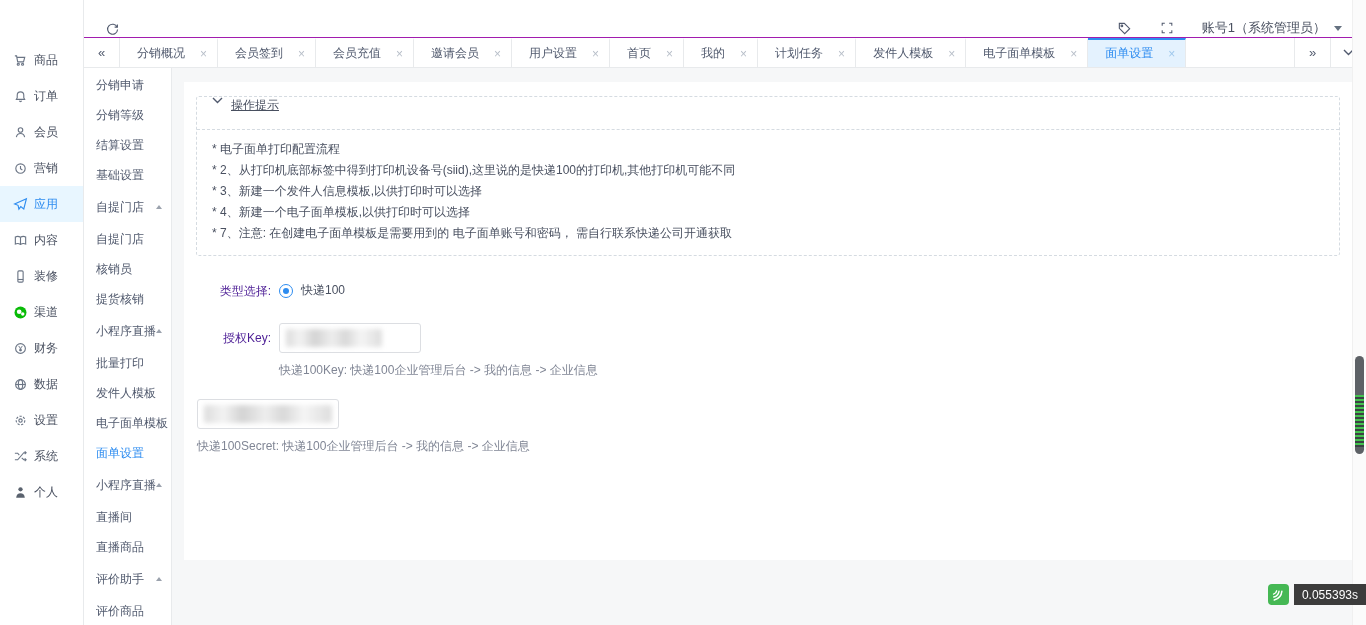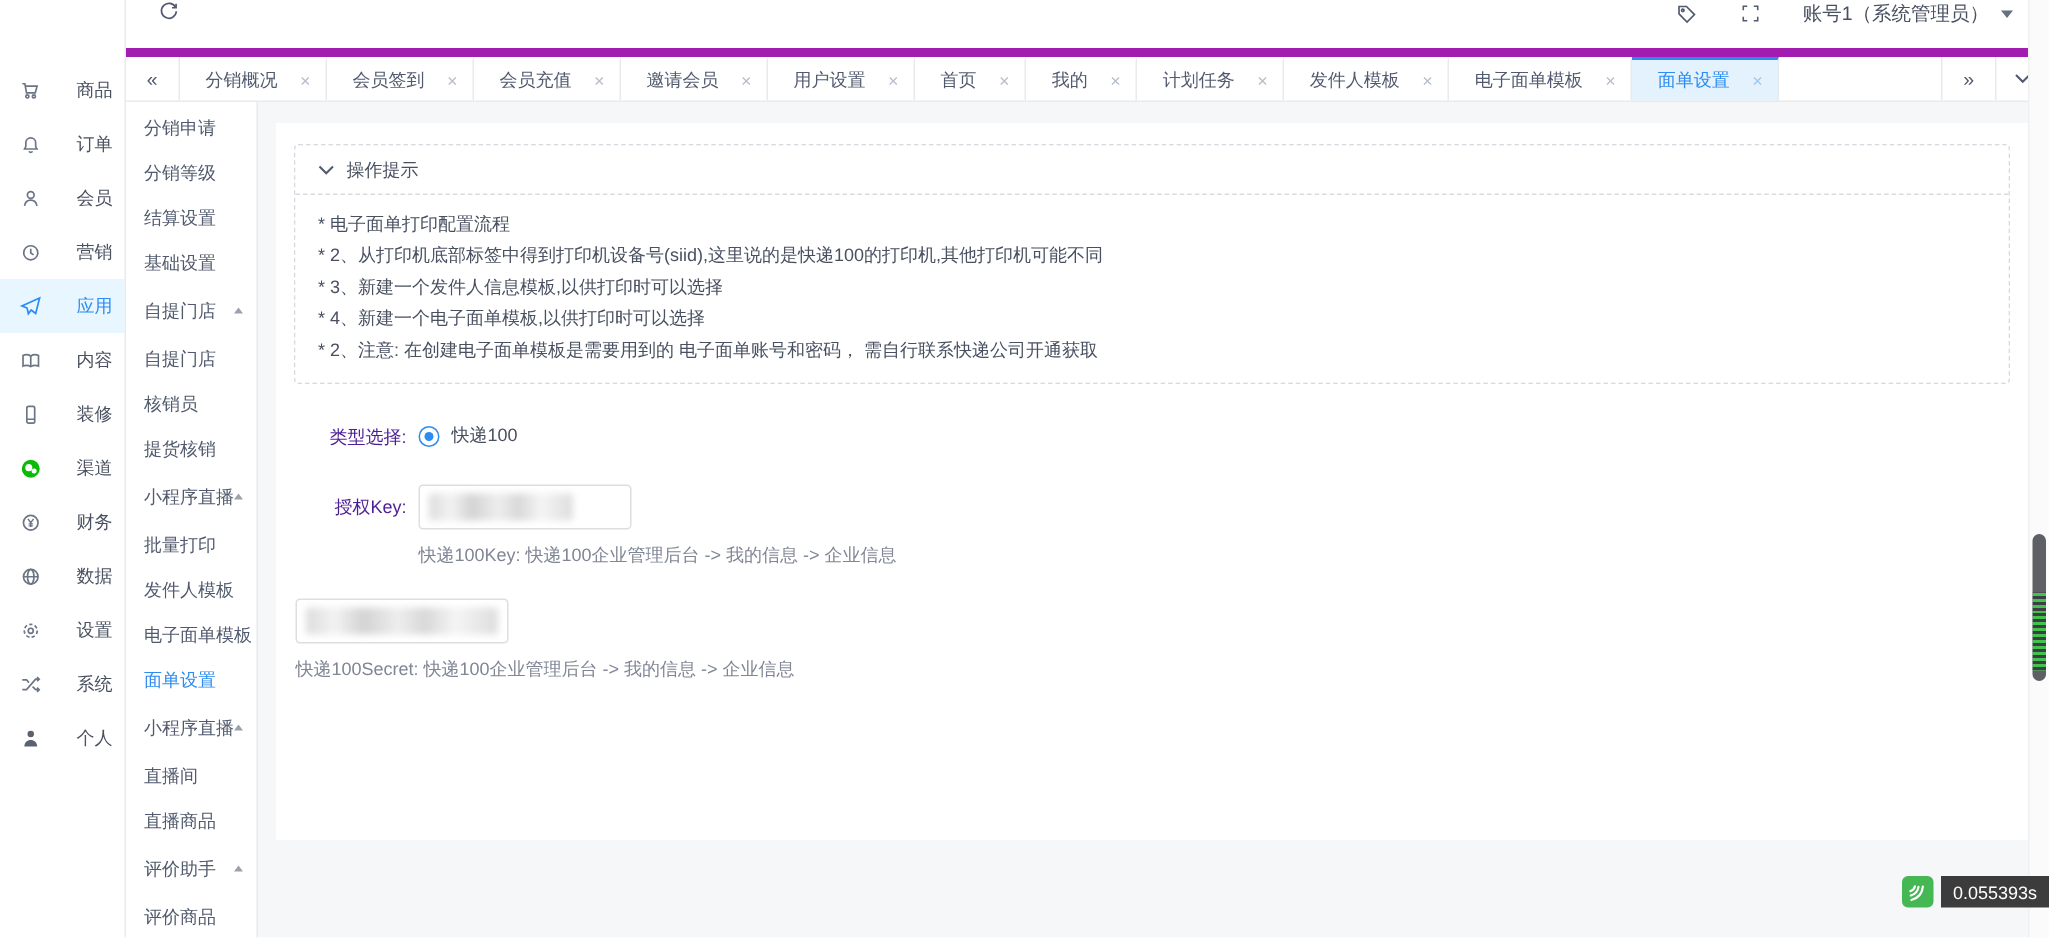--- a/index.html
+++ b/index.html
@@ -5,30 +5,30 @@
   * { margin:0; padding:0; box-sizing:border-box; }
   html,body { width:1366px; height:625px; overflow:hidden; }
   body {
     font-family:"Liberation Sans","DejaVu Sans",sans-serif;
     font-size:12px; color:#495060; background:#fff; position:relative;
   }
   .app { display:flex; height:100%; }
 
   
   .rail { width:84px; flex-shrink:0; background:#fff; border-right:1px solid #e8eaec; padding-top:42px; z-index:3; }
-  .rail-item { height:36px; display:flex; align-items:center; gap:23px; padding-left:13px; color:#495060; cursor:pointer; }
+  .rail-item { height:36px; display:flex; align-items:center; gap:6px; padding-left:13px; color:#495060; cursor:pointer; }
   .rail-item svg { width:15px; height:15px; stroke:#6b7585; fill:none; stroke-width:1.2; flex-shrink:0; }
   .rail-item.active { background:#e8f6ff; color:var(--accent,#2d8cf0); }
   .rail-item.active svg { stroke:var(--accent,#2d8cf0); }
   .rail-item svg.filled { stroke:none; fill:#6b7585; }
   .rail-item svg.nostroke { stroke:none; }
 
   
   .rightcol { flex:1; display:flex; flex-direction:column; min-width:0; }
-  .topbar { height:38px; flex-shrink:0; background:#fff; border-bottom:6px solid #a21caf; display:flex; align-items:flex-start; padding:0 24px 0 21px; }
+  .topbar { height:38px; flex-shrink:0; background:#fff; border-bottom:1px solid #a21caf; display:flex; align-items:flex-end; padding:0 24px 0 21px; }
   .topbar svg { stroke:#515a6e; fill:none; stroke-width:1.2; }
   .top-right { margin-left:auto; display:flex; align-items:center; gap:28px; }
   .account { display:flex; align-items:center; gap:8px; font-size:13px; color:#495060; cursor:pointer; }
   .caret-down { width:0; height:0; border-left:4px solid transparent; border-right:4px solid transparent; border-top:5px solid #657180; }
   .iconbtn { cursor:pointer; display:flex; align-items:center; }
 
   
   .tabbar { height:30px; flex-shrink:0; background:#fff; border-bottom:1px solid #e8eaec; display:flex; align-items:stretch; }
   .tab-scroll { width:36px; flex-shrink:0; display:flex; align-items:center; justify-content:center; color:#515a6e; font-size:13px; cursor:pointer; }
   .tab-scroll.left { border-right:1px solid #e8eaec; }
@@ -46,21 +46,21 @@
   .submenu-item { height:30px; line-height:30px; cursor:pointer; white-space:nowrap; }
   .submenu-item.active { color:var(--accent,#2d8cf0); }
   .submenu-group { height:34px; display:flex; align-items:center; justify-content:space-between; padding-right:9px; cursor:pointer; white-space:nowrap; }
   .caret-up { width:0; height:0; border-left:3.5px solid transparent; border-right:3.5px solid transparent; border-bottom:4.5px solid #9ba2ad; }
 
   .content { flex:1; min-width:0; padding:14px 14px 0 12px; }
   .card { background:#fff; height:478px; overflow:hidden; }
 
   
   .tips { margin:14px 12px 0 12px; border:1px dashed #d5dbe1; border-radius:3px; }
-  .tips-header { height:33px; display:flex; align-items:center; gap:8px; padding:0 15px; border-bottom:1px dashed #d5dbe1; cursor:pointer; }
+  .tips-header { height:33px; display:flex; align-items:flex-start; gap:8px; padding:0 15px; border-bottom:1px dashed #d5dbe1; cursor:pointer;text-decoration:underline; }
   .tips-body { padding:9px 15px 11px; line-height:21px; color:#495060; }
 
   
   .form { padding:26px 0 0 5px; }
   .form-row { display:flex; margin-bottom:20px; }
   .form-label { width:82px; flex-shrink:0; text-align:right; color:#4c1d95; padding-top:7px; line-height:16px; }
   .form-label span { display:block; }
   .form-control { margin-left:8px; }
   .type-row { margin-bottom:24px; }
   .type-row .form-label { padding-top:1px; }
@@ -310,21 +310,21 @@
               <svg class="chev-svg" width="11" height="7" viewBox="0 0 11 7">
                   <polyline points="1,1 5.5,5.5 10,1"></polyline>
                 </svg>
               <span>操作提示</span>
             </div>
             <div class="tips-body">
               <div>* 电子面单打印配置流程</div>
               <div>* 2、从打印机底部标签中得到打印机设备号(siid),这里说的是快递100的打印机,其他打印机可能不同</div>
               <div>* 3、新建一个发件人信息模板,以供打印时可以选择</div>
               <div>* 4、新建一个电子面单模板,以供打印时可以选择</div>
-              <div>* 2、注意: 在创建电子面单模板是需要用到的 电子面单账号和密码， 需自行联系快递公司开通获取</div>
+              <div>* 7、注意: 在创建电子面单模板是需要用到的 电子面单账号和密码， 需自行联系快递公司开通获取</div>
             </div>
           </section>
 
           <form class="form">
             <div class="form-row type-row">
               <div class="form-label">
                   <span>类型选择:</span>
                 </div>
               <div class="form-control radio-line">
                 <span class="radio">

